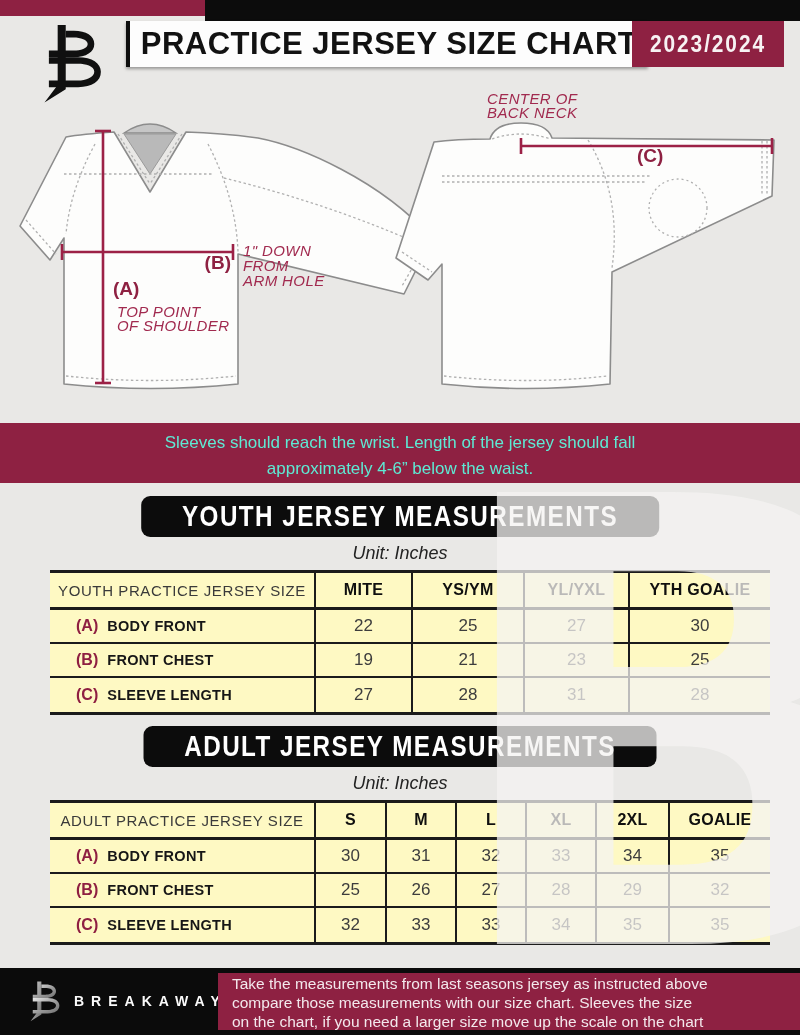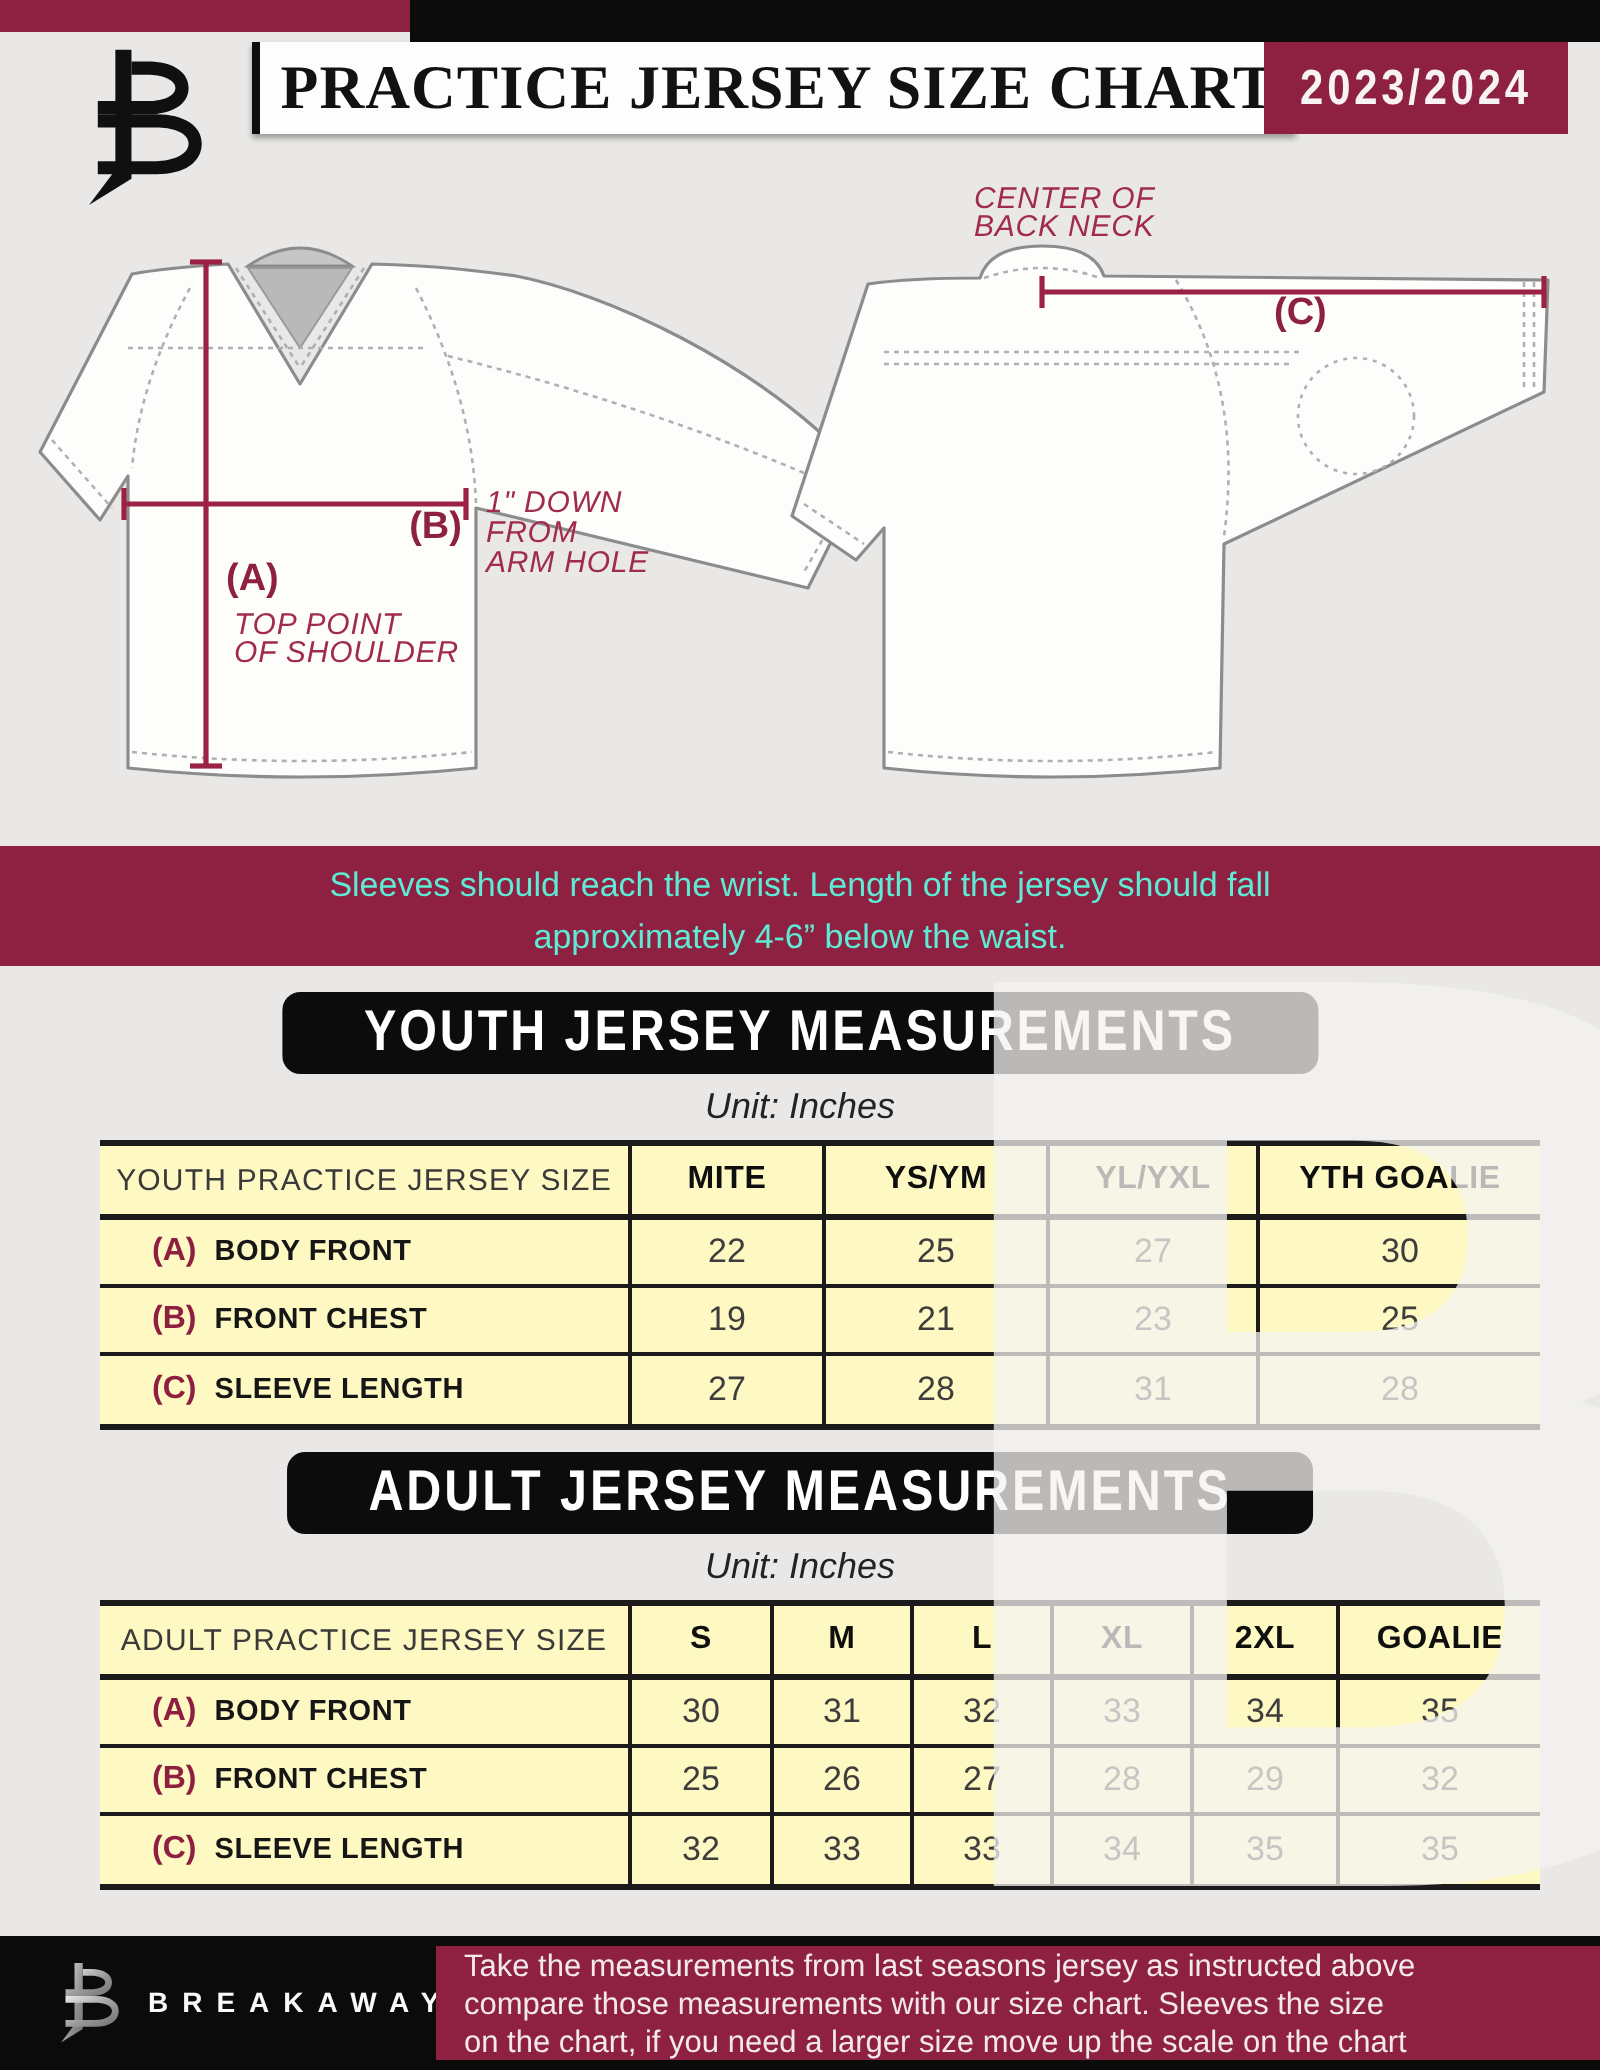--- a/index.html
+++ b/index.html
@@ -7,21 +7,21 @@
   #page {
     position:relative; width:800px; height:1035px; margin:0 auto;
     background:#e9e8e6; overflow:hidden;
   }
   
   .top-maroon { position:absolute; left:0; top:0; width:205px; height:16px; background:#8e2142; }
   .top-black  { position:absolute; left:205px; top:0; width:595px; height:21px; background:#0c0c0c; }
   .title-band {
     position:absolute; left:126px; top:21px; width:522px; height:46px; background:#fdfdfd;
     border-left:4px solid #0d0d0d; box-shadow:0 2px 3px rgba(0,0,0,0.35);
-    display:flex; align-items:center; justify-content:center;font-family:Liberation Serif, serif;
+    display:flex; align-items:center; justify-content:center;
   }
   .title-band h1 { font-size:31px; font-weight:bold; color:#121212; letter-spacing:0.5px; white-space:nowrap; }
   .season-box {
     position:absolute; left:632px; top:21px; width:152px; height:46px; background:#8e2142;
     display:flex; align-items:center; justify-content:center;
   }
   .season-box span { color:#f7f2f3; font-size:22px; font-weight:bold; letter-spacing:2px; transform:scale(0.95,1.12); }
   .logo-top { position:absolute; left:26px; top:22px; }
   
   .diagram { position:absolute; left:0; top:86px; width:800px; height:332px; }

